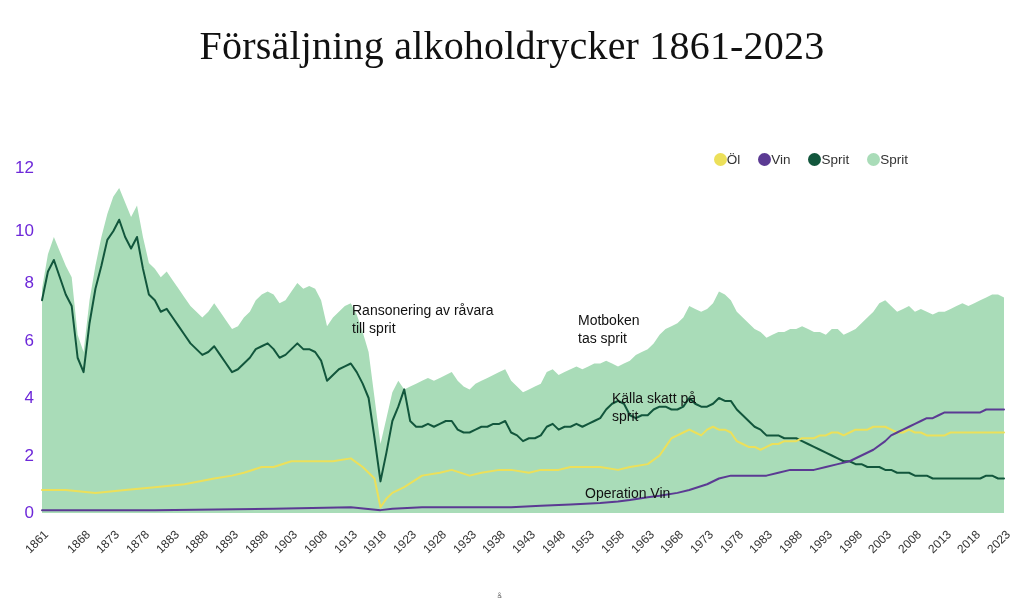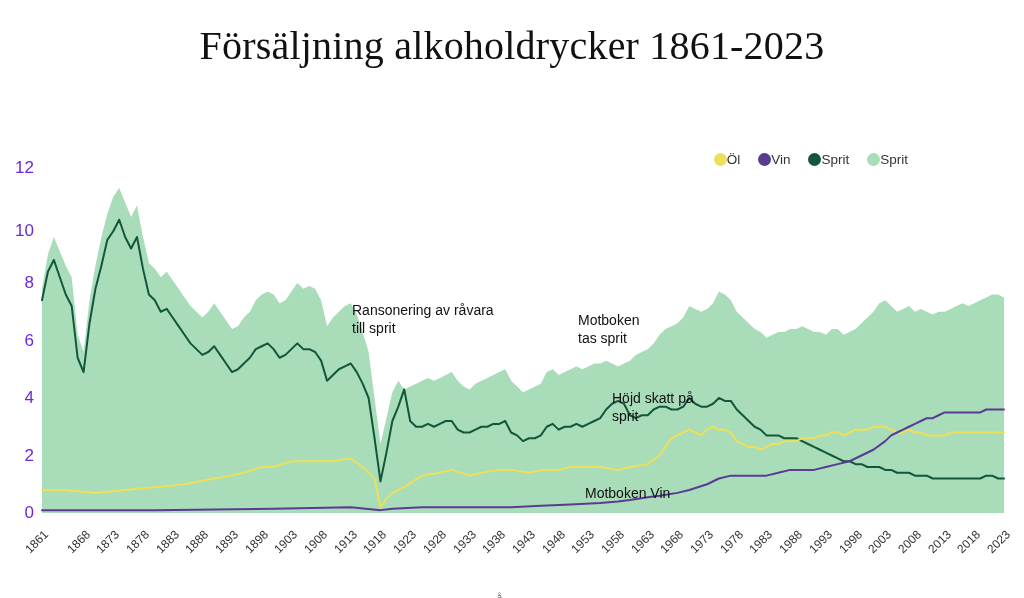--- a/index.html
+++ b/index.html
@@ -193,23 +193,23 @@
           <path d="M 0.00 120.75 L 5.94 86.25 L 11.88 69.00 L 17.81 83.38 L 23.75 97.75 L 29.69 109.25 L 35.63 166.75 L 41.57 184.00 L 47.51 132.25 L 53.44 97.75 L 59.38 69.00 L 65.32 46.00 L 71.26 28.75 L 77.20 20.12 L 83.14 34.50 L 89.07 48.88 L 95.01 37.38 L 100.95 69.00 L 106.89 94.88 L 112.83 100.63 L 118.77 109.25 L 124.70 103.50 L 130.64 112.13 L 136.58 120.75 L 142.52 129.38 L 148.46 138.00 L 154.40 143.75 L 160.33 149.50 L 166.27 143.75 L 172.21 135.13 L 178.15 143.75 L 184.09 152.38 L 190.02 161.00 L 195.96 158.13 L 201.90 149.50 L 207.84 143.75 L 213.78 132.25 L 219.72 126.50 L 225.65 123.62 L 231.59 126.50 L 237.53 135.13 L 243.47 132.25 L 249.41 123.62 L 255.35 115.00 L 261.28 120.75 L 267.22 117.88 L 273.16 120.75 L 279.10 132.25 L 285.04 158.13 L 290.98 149.50 L 296.91 143.75 L 302.85 138.00 L 308.79 135.13 L 314.73 146.62 L 320.67 163.88 L 326.60 184.00 L 332.54 230.00 L 338.48 276.00 L 344.42 250.13 L 350.36 224.25 L 356.30 212.75 L 362.23 221.38 L 368.17 218.50 L 374.11 215.63 L 380.05 212.75 L 385.99 209.88 L 391.93 212.75 L 397.86 209.88 L 403.80 207.00 L 409.74 204.12 L 415.68 212.75 L 421.62 218.50 L 427.56 221.38 L 433.49 215.63 L 439.43 212.75 L 445.37 209.88 L 451.31 207.00 L 457.25 204.12 L 463.19 201.25 L 469.12 212.75 L 475.06 218.50 L 481.00 224.25 L 486.94 221.38 L 492.88 218.50 L 498.81 215.63 L 504.75 204.12 L 510.69 201.25 L 516.63 207.00 L 522.57 204.12 L 528.51 201.25 L 534.44 198.38 L 540.38 201.25 L 546.32 198.38 L 552.26 195.50 L 558.20 195.50 L 564.14 192.63 L 570.07 195.50 L 576.01 198.38 L 581.95 195.50 L 587.89 192.63 L 593.83 186.88 L 599.77 184.00 L 605.70 181.13 L 611.64 175.38 L 617.58 166.75 L 623.52 161.00 L 629.46 158.13 L 635.40 155.25 L 641.33 149.50 L 647.27 138.00 L 653.21 140.88 L 659.15 143.75 L 665.09 140.88 L 671.02 135.13 L 676.96 123.62 L 682.90 126.50 L 688.84 132.25 L 694.78 143.75 L 700.72 149.50 L 706.65 155.25 L 712.59 161.00 L 718.53 163.88 L 724.47 169.63 L 730.41 166.75 L 736.35 163.88 L 742.28 163.88 L 748.22 161.00 L 754.16 161.00 L 760.10 158.13 L 766.04 161.00 L 771.98 163.88 L 777.91 163.88 L 783.85 166.75 L 789.79 161.00 L 795.73 161.00 L 801.67 166.75 L 807.60 163.88 L 813.54 161.00 L 819.48 155.25 L 825.42 149.50 L 831.36 143.75 L 837.30 135.13 L 843.23 132.25 L 849.17 138.00 L 855.11 143.75 L 861.05 140.88 L 866.99 138.00 L 872.93 143.75 L 878.86 140.88 L 884.80 143.75 L 890.74 146.62 L 896.68 143.75 L 902.62 143.75 L 908.56 140.88 L 914.49 138.00 L 920.43 135.13 L 926.37 138.00 L 932.31 135.13 L 938.25 132.25 L 944.19 129.38 L 950.12 126.50 L 956.06 126.50 L 962.00 129.38 L 962.00 345 L 0.00 345 Z" fill="#a9dcb8" stroke="none"></path>
           <path d="M 0.00 132.25 L 5.94 103.50 L 11.88 92.00 L 17.81 109.25 L 23.75 126.50 L 29.69 138.00 L 35.63 189.75 L 41.57 204.12 L 47.51 155.25 L 53.44 120.75 L 59.38 97.75 L 65.32 71.88 L 71.26 63.25 L 77.20 51.75 L 83.14 69.00 L 89.07 80.50 L 95.01 69.00 L 100.95 100.63 L 106.89 126.50 L 112.83 132.25 L 118.77 143.75 L 124.70 140.88 L 130.64 149.50 L 136.58 158.13 L 142.52 166.75 L 148.46 175.38 L 154.40 181.13 L 160.33 186.88 L 166.27 184.00 L 172.21 178.25 L 178.15 186.88 L 184.09 195.50 L 190.02 204.12 L 195.96 201.25 L 201.90 195.50 L 207.84 189.75 L 213.78 181.13 L 219.72 178.25 L 225.65 175.38 L 231.59 181.13 L 237.53 189.75 L 243.47 186.88 L 249.41 181.13 L 255.35 175.38 L 261.28 181.13 L 267.22 181.13 L 273.16 184.00 L 279.10 192.63 L 285.04 212.75 L 290.98 207.00 L 296.91 201.25 L 302.85 198.38 L 308.79 195.50 L 314.73 204.12 L 320.67 215.63 L 326.60 230.00 L 332.54 270.25 L 338.48 313.38 L 344.42 284.63 L 350.36 253.00 L 356.30 238.63 L 362.23 221.38 L 368.17 253.00 L 374.11 258.75 L 380.05 258.75 L 385.99 255.88 L 391.93 258.75 L 397.86 255.88 L 403.80 253.00 L 409.74 253.00 L 415.68 261.63 L 421.62 264.50 L 427.56 264.50 L 433.49 261.63 L 439.43 258.75 L 445.37 258.75 L 451.31 255.88 L 457.25 255.88 L 463.19 253.00 L 469.12 264.50 L 475.06 267.38 L 481.00 273.13 L 486.94 270.25 L 492.88 270.25 L 498.81 267.38 L 504.75 258.75 L 510.69 255.88 L 516.63 261.63 L 522.57 258.75 L 528.51 258.75 L 534.44 255.88 L 540.38 258.75 L 546.32 255.88 L 552.26 253.00 L 558.20 250.13 L 564.14 241.50 L 570.07 235.75 L 576.01 232.88 L 581.95 235.75 L 587.89 247.25 L 593.83 250.13 L 599.77 247.25 L 605.70 247.25 L 611.64 241.50 L 617.58 238.63 L 623.52 238.63 L 629.46 241.50 L 635.40 241.50 L 641.33 238.63 L 647.27 230.00 L 653.21 235.75 L 659.15 238.63 L 665.09 238.63 L 671.02 235.75 L 676.96 230.00 L 682.90 232.88 L 688.84 232.88 L 694.78 241.50 L 700.72 247.25 L 706.65 253.00 L 712.59 258.75 L 718.53 261.63 L 724.47 267.38 L 730.41 267.38 L 736.35 267.38 L 742.28 270.25 L 748.22 270.25 L 754.16 270.25 L 760.10 273.13 L 766.04 276.00 L 771.98 278.88 L 777.91 281.75 L 783.85 284.63 L 789.79 287.50 L 795.73 290.38 L 801.67 293.25 L 807.60 293.25 L 813.54 296.13 L 819.48 296.13 L 825.42 299.00 L 831.36 299.00 L 837.30 299.00 L 843.23 301.88 L 849.17 301.88 L 855.11 304.75 L 861.05 304.75 L 866.99 304.75 L 872.93 307.63 L 878.86 307.63 L 884.80 307.63 L 890.74 310.50 L 896.68 310.50 L 902.62 310.50 L 908.56 310.50 L 914.49 310.50 L 920.43 310.50 L 926.37 310.50 L 932.31 310.50 L 938.25 310.50 L 944.19 307.63 L 950.12 307.63 L 956.06 310.50 L 962.00 310.50" fill="none" stroke="#12563c" stroke-width="2" stroke-linejoin="round" stroke-linecap="round"></path>
           <path d="M 0.00 322.00 L 23.75 322.00 L 53.44 324.88 L 83.14 322.00 L 112.83 319.13 L 142.52 316.25 L 172.21 310.50 L 190.02 307.63 L 201.90 304.75 L 219.72 299.00 L 231.59 299.00 L 249.41 293.25 L 261.28 293.25 L 279.10 293.25 L 290.98 293.25 L 308.79 290.38 L 320.67 299.00 L 332.54 310.50 L 338.48 339.25 L 344.42 330.63 L 350.36 324.88 L 362.23 319.13 L 380.05 307.63 L 397.86 304.75 L 409.74 301.88 L 427.56 307.63 L 439.43 304.75 L 457.25 301.88 L 469.12 301.88 L 486.94 304.75 L 498.81 301.88 L 516.63 301.88 L 528.51 299.00 L 546.32 299.00 L 558.20 299.00 L 576.01 301.88 L 587.89 299.00 L 605.70 296.13 L 617.58 287.50 L 623.52 278.88 L 629.46 270.25 L 635.40 267.38 L 641.33 264.50 L 647.27 261.63 L 653.21 264.50 L 659.15 267.38 L 665.09 261.63 L 671.02 258.75 L 676.96 261.63 L 682.90 261.63 L 688.84 264.50 L 694.78 273.13 L 700.72 276.00 L 706.65 278.88 L 712.59 278.88 L 718.53 281.75 L 724.47 278.88 L 730.41 276.00 L 736.35 276.00 L 742.28 273.13 L 748.22 273.13 L 754.16 273.13 L 760.10 270.25 L 766.04 270.25 L 771.98 270.25 L 777.91 267.38 L 783.85 267.38 L 789.79 264.50 L 795.73 264.50 L 801.67 267.38 L 807.60 264.50 L 813.54 261.63 L 819.48 261.63 L 825.42 261.63 L 831.36 258.75 L 837.30 258.75 L 843.23 258.75 L 849.17 261.63 L 855.11 264.50 L 861.05 264.50 L 866.99 261.63 L 872.93 264.50 L 878.86 264.50 L 884.80 267.38 L 890.74 267.38 L 896.68 267.38 L 902.62 267.38 L 908.56 264.50 L 914.49 264.50 L 920.43 264.50 L 926.37 264.50 L 932.31 264.50 L 938.25 264.50 L 944.19 264.50 L 950.12 264.50 L 956.06 264.50 L 962.00 264.50" fill="none" stroke="#ece05a" stroke-width="2" stroke-linejoin="round" stroke-linecap="round"></path>
           <path d="M 0.00 342.13 L 112.83 342.13 L 231.59 340.69 L 308.79 339.25 L 338.48 342.13 L 350.36 340.69 L 380.05 339.25 L 409.74 339.25 L 439.43 339.25 L 469.12 339.25 L 498.81 337.81 L 528.51 336.38 L 558.20 334.94 L 576.01 333.50 L 587.89 332.06 L 605.70 329.19 L 617.58 327.75 L 635.40 324.88 L 647.27 322.00 L 665.09 316.25 L 676.96 310.50 L 688.84 307.63 L 700.72 307.63 L 712.59 307.63 L 724.47 307.63 L 736.35 304.75 L 748.22 301.88 L 760.10 301.88 L 771.98 301.88 L 783.85 299.00 L 795.73 296.13 L 807.60 293.25 L 819.48 287.50 L 831.36 281.75 L 843.23 273.13 L 849.17 267.38 L 855.11 264.50 L 861.05 261.63 L 866.99 258.75 L 872.93 255.88 L 878.86 253.00 L 884.80 250.13 L 890.74 250.13 L 896.68 247.25 L 902.62 244.38 L 908.56 244.38 L 914.49 244.38 L 920.43 244.38 L 926.37 244.38 L 932.31 244.38 L 938.25 244.38 L 944.19 241.50 L 950.12 241.50 L 956.06 241.50 L 962.00 241.50" fill="none" stroke="#5b3a93" stroke-width="2" stroke-linejoin="round" stroke-linecap="round"></path>
         </svg>
       <div id="annots">
           <div class="annot" style="left: 310px; top: 134px;">Ransonering av råvara
 till sprit</div>
           <div class="annot" style="left: 536px; top: 144px;">Motboken
 tas sprit</div>
-          <div class="annot" style="left: 570px; top: 222px;">Höjd skatt på
+          <div class="annot" style="left: 570px; top: 222px;">Källa skatt på
 sprit</div>
-          <div class="annot" style="left: 543px; top: 317px;">Motboken Vin</div>
+          <div class="annot" style="left: 543px; top: 317px;">Operation Vin</div>
         </div>
     </div>
     <div class="xlabels" id="xlabels">
         <span style="left: 0px;">1861</span>
         <span style="left: 41.5679px;">1868</span>
         <span style="left: 71.2593px;">1873</span>
         <span style="left: 100.951px;">1878</span>
         <span style="left: 130.642px;">1883</span>
         <span style="left: 160.333px;">1888</span>
         <span style="left: 190.025px;">1893</span>

